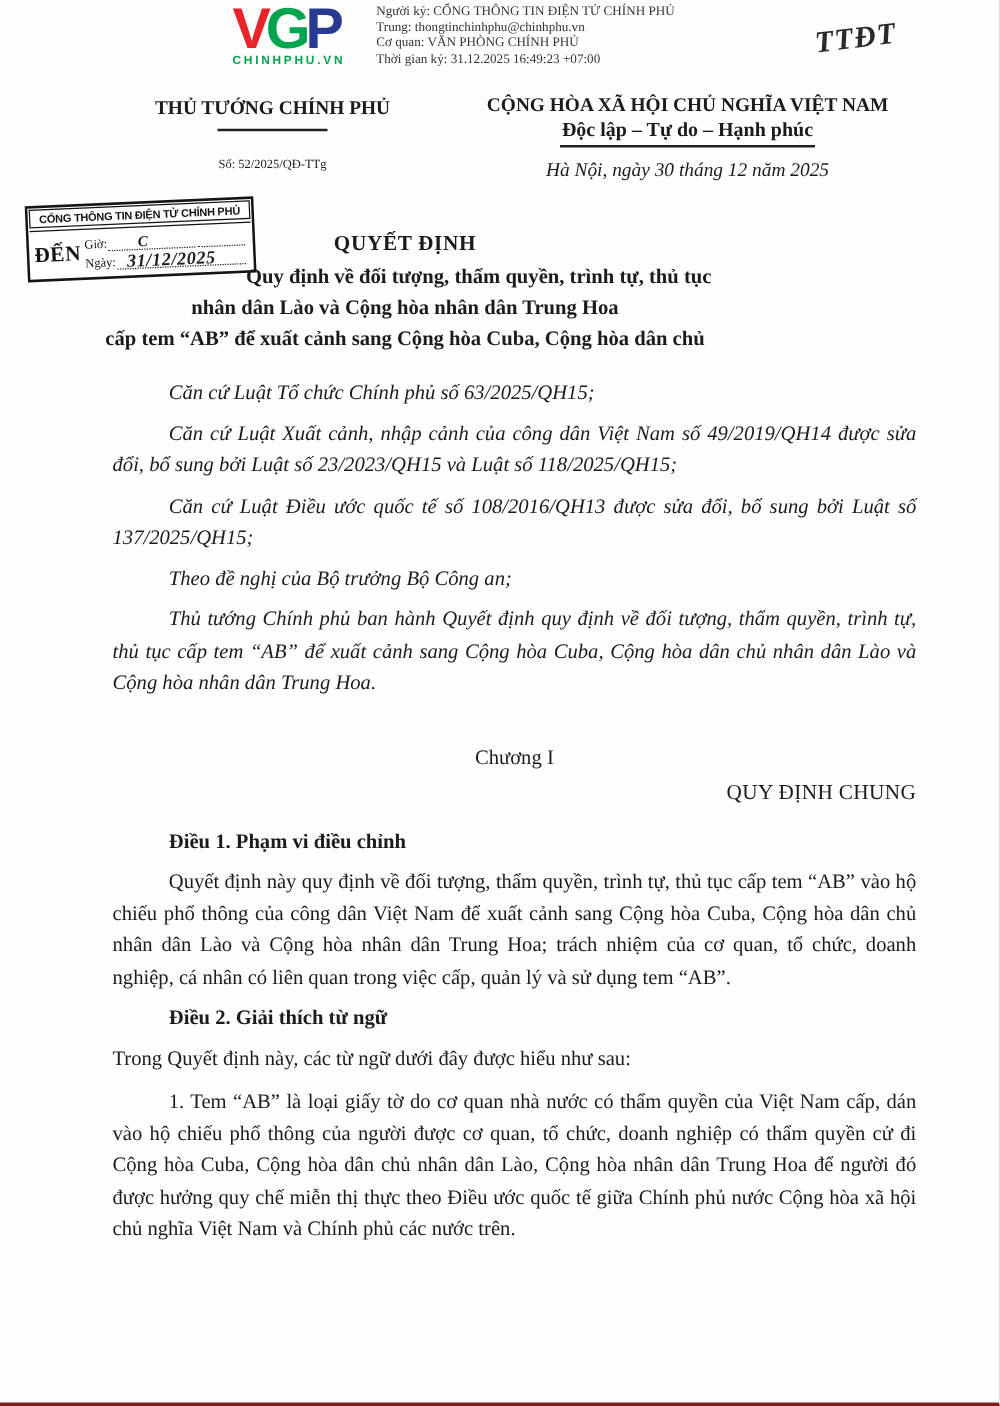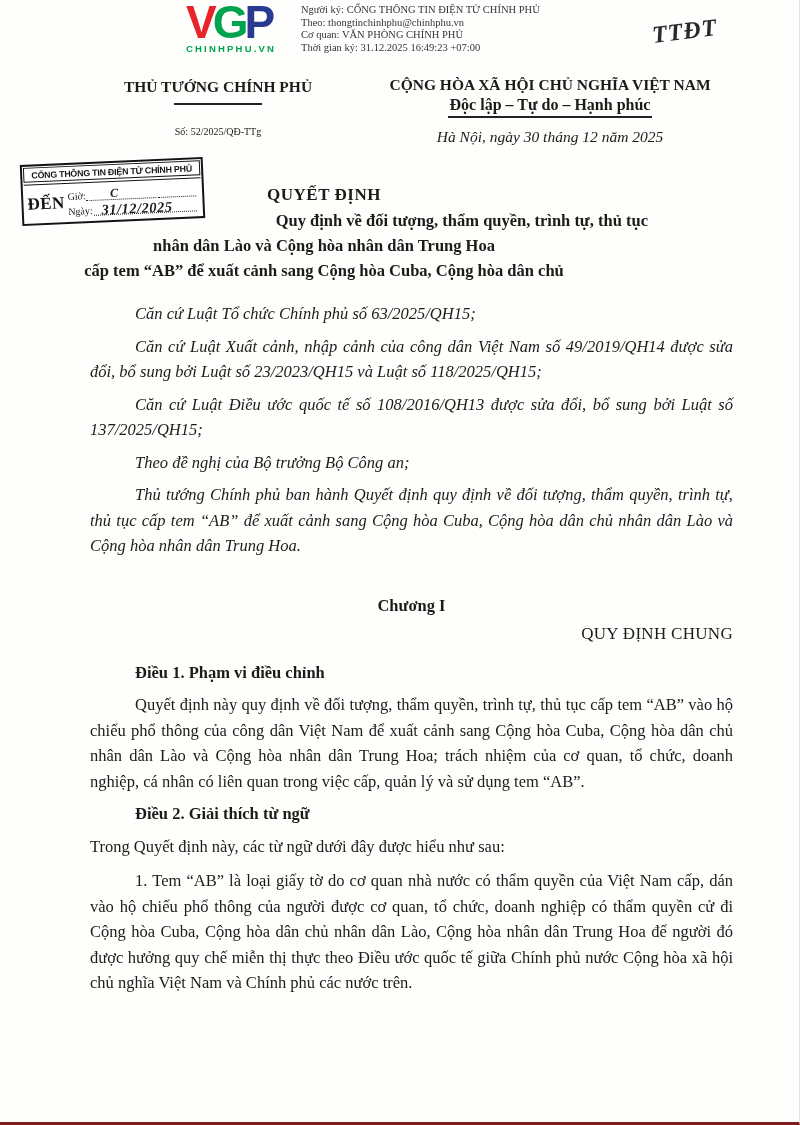--- a/index.html
+++ b/index.html
@@ -75,48 +75,48 @@
   .dotline { flex: 1; border-bottom: 1.6px dotted #222; position: relative; height: 12px; margin-right: 2px; }
   .dotline.short { flex: 0 0 38px; }
   .hw { position: absolute; font-style: italic; font-weight: 700; color: #1d1d1d; white-space: nowrap; }
   .hw-c { left: 34%; bottom: -2px; font-size: 12px; }
   .hw-date { left: 8px; bottom: -4px; font-size: 14.5px; letter-spacing: 0.5px; }
 
   
   .title-block { position: absolute; left: 0; top: 185px; width: 648px; text-align: center; }
   .doc-type { font-weight: 700; font-size: 17px; letter-spacing: 0.5px; }
   .subject { font-weight: 700; font-size: 16.5px; line-height: 25px; }
-  .subject.s1 { padding-left: 118px; margin-top: 3px; text-align: right; }
+  .subject.s1 { padding-left: 118px; margin-top: 3px; }
 
   
   .body {
     position: absolute; left: 90px; top: 301px; width: 643px;
     font-size: 16.5px; line-height: 25.5px; text-align: justify;
   }
   .body p { margin-bottom: 7px; text-indent: 45px; }
   .body p.it { font-style: italic; }
   .body p.no-indent { text-indent: 0; margin-bottom: 9px; }
   .art-head { font-weight: 700; margin-bottom: 6px; }
   .chapter { text-align: center; margin: 14px 0 13px; }
-  .ch-label { font-weight: 700; font-size: 16.5px; margin-top: 34px; }
+  .ch-label { font-weight: 400; font-size: 16.5px; margin-top: 34px; }
   .ch-title { font-weight: 400; font-size: 17px; margin-top: 3px; letter-spacing: 0.3px; text-align: right; }
 </style>
 </head>
 <body>
 
 <div class="page">
 
   <div class="logo-block">
     <div class="vgp"><span class="v">V</span><span class="g">G</span><span class="p">P</span></div>
     <div class="logo-sub">CHINHPHU.VN</div>
   </div>
 
   <div class="sig-block">
     <div>Người ký: CỔNG THÔNG TIN ĐIỆN TỬ CHÍNH PHỦ</div>
-    <div>Theo: thongtinchinhphu@chinhphu.vn</div>
+    <div>Trung: thongtinchinhphu@chinhphu.vn</div>
     <div>Cơ quan: VĂN PHÒNG CHÍNH PHỦ</div>
     <div>Thời gian ký: 31.12.2025 16:49:23 +07:00</div>
   </div>
 
   <div class="ttdt">TTĐT</div>
 
   <div class="hdr-left">
     <div class="auth">THỦ TƯỚNG CHÍNH PHỦ</div>
     <div class="rule"></div>
     <div class="doc-no">Số: 52/2025/QĐ-TTg</div>

